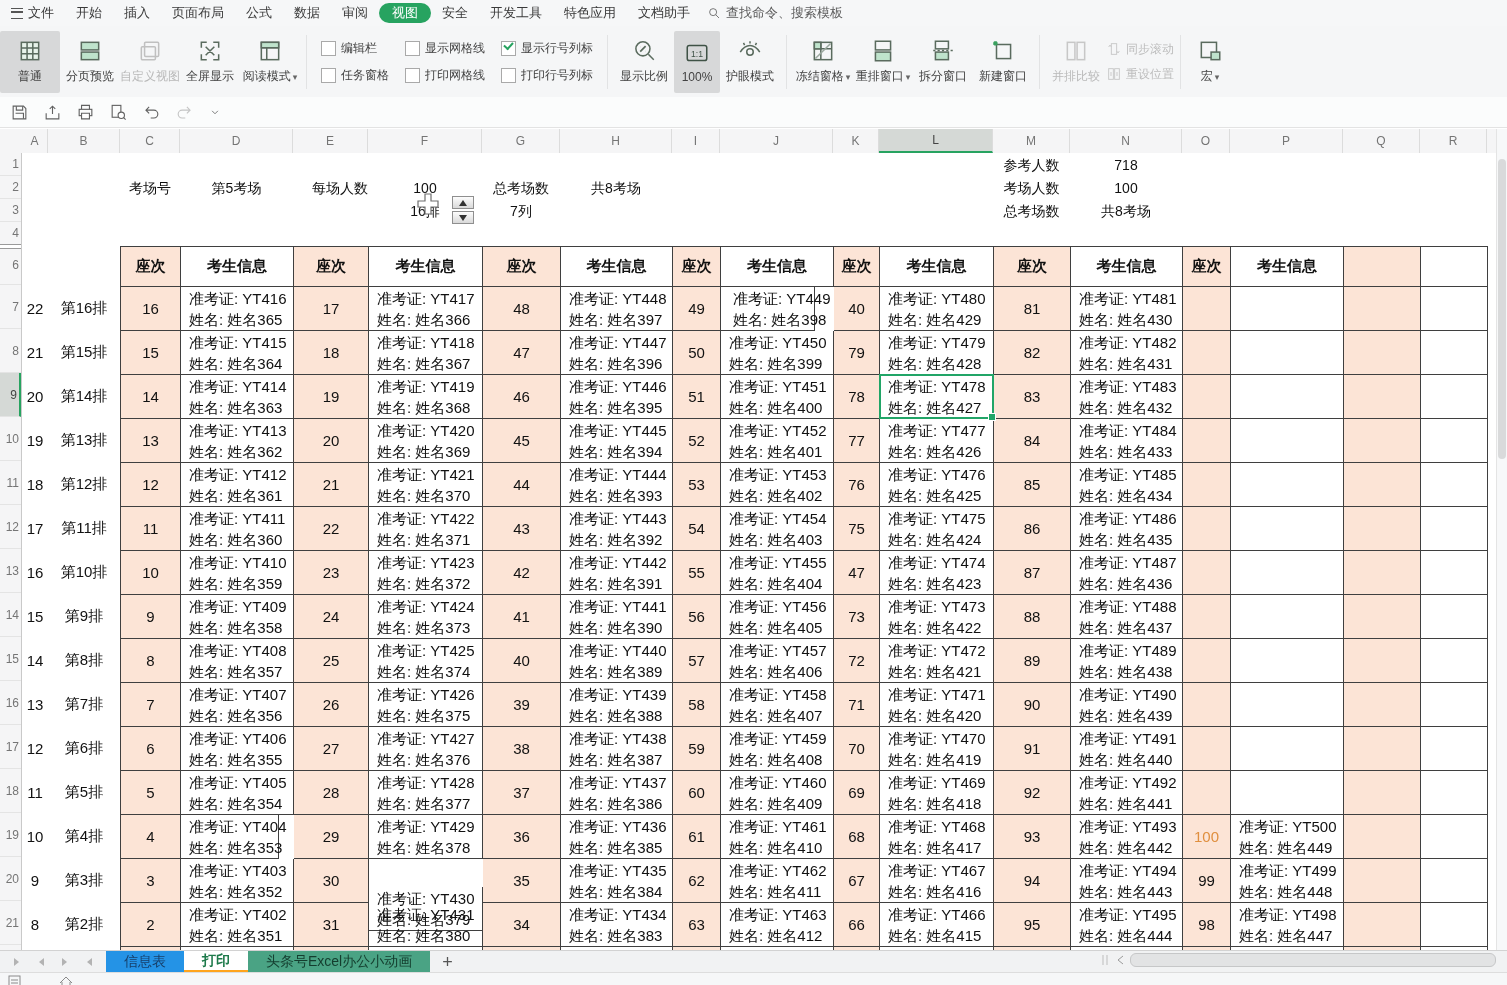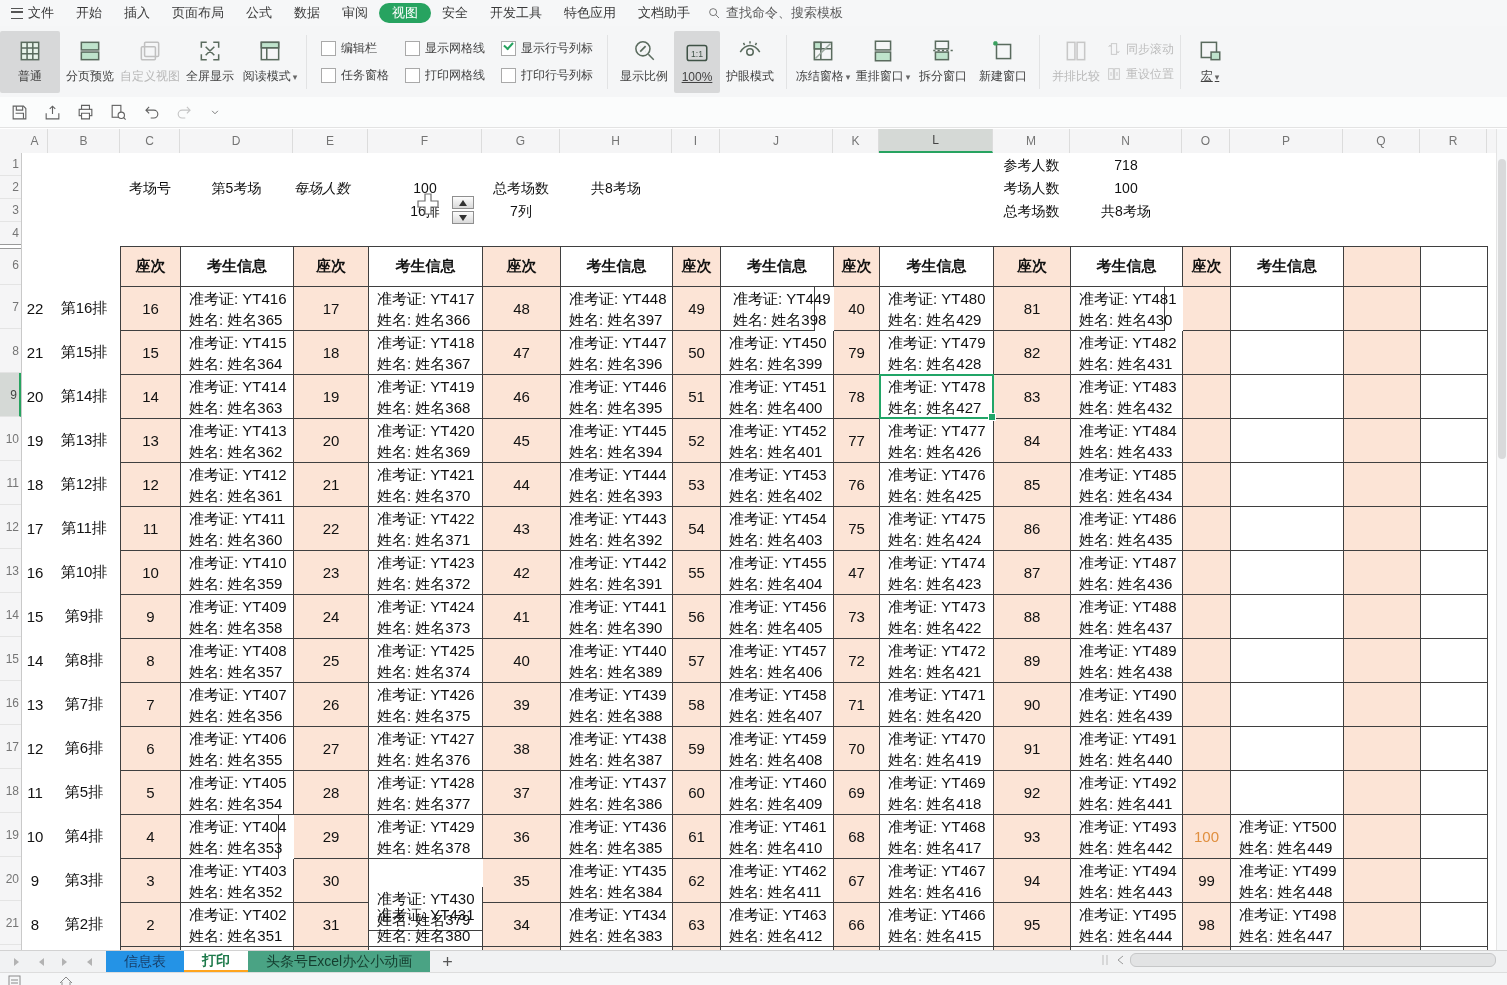--- a/index.html
+++ b/index.html
@@ -12,21 +12,21 @@
   .mitem.active{background:#27a360;color:#fff;border-radius:10px;padding:0 13px;}
   .hamburger{display:inline-block;width:12px;height:9px;border-top:1.5px solid #555;
     border-bottom:1.5px solid #555;position:relative;}
   .hamburger:before{content:"";position:absolute;left:0;top:2.5px;width:12px;height:1.5px;background:#555;}
   #menusearch{display:flex;align-items:center;gap:5px;color:#5c5c5c;margin-left:6px;}
   
   #ribbon{position:absolute;left:0;top:26px;width:1507px;height:71px;background:#f5f6f7;
     border-bottom:1px solid #dddedf;display:flex;align-items:center;}
   .rbtn{display:flex;flex-direction:column;align-items:center;justify-content:center;
     width:60px;height:62px;font-size:12px;color:#424242;gap:4px;border-radius:2px;}
-  .rbtn.slim{width:46px;text-decoration:underline;}
+  .rbtn.slim{width:46px;}
   .rbtn.active{background:#d7d8d9;}
   .rbtn.disabled{color:#b9b9b9;}
   .rbtn .lbl{white-space:nowrap;}
   .caret{font-size:9px;color:#666;margin-left:2px;}
   .vsep{width:1px;height:54px;background:#e2e3e4;margin:0 6px;}
   .chkcol{display:flex;flex-direction:column;gap:10px;margin:0 8px;}
   .chk{display:flex;align-items:center;gap:5px;font-size:12px;color:#424242;white-space:nowrap;}
   .box{width:13px;height:13px;border:1px solid #a9a9a9;background:#fff;position:relative;}
   .box.on:after{content:"";position:absolute;left:2px;top:0px;width:7px;height:4px;
     border-left:2px solid #27a360;border-bottom:2px solid #27a360;transform:rotate(-48deg);}
@@ -441,21 +441,21 @@
       <div class="cell infocell" style="left: 600px; width: 94px; top: 40px; height: 44px; padding-left: 12px;">
         <div>准考证: YT449</div>
         <div>姓名: 姓名398</div>
       </div>
       <div class="cell peach seat" style="left: 713px; width: 46px; top: 40px; height: 44px;">40</div>
       <div class="cell infocell" style="left: 759px; width: 114px; top: 40px; height: 44px;">
         <div>准考证: YT480</div>
         <div>姓名: 姓名429</div>
       </div>
       <div class="cell peach seat" style="left: 873px; width: 77px; top: 40px; height: 44px;">81</div>
-      <div class="cell infocell" style="left: 950px; width: 94px; top: 40px; height: 44px;">
+      <div class="cell infocell" style="left: 950px; width: 112px; top: 40px; height: 44px;">
         <div>准考证: YT481</div>
         <div>姓名: 姓名430</div>
       </div>
       <div class="cell peach seat" style="left: 1062px; width: 48px; top: 40px; height: 44px;"></div>
       <div class="cell infocell" style="left: 1110px; width: 113px; top: 40px; height: 44px;"></div>
       <div class="cell peach" style="left: 1223px; width: 77px; top: 40px; height: 44px;"></div>
       <div class="cell " style="left: 1300px; width: 67px; top: 40px; height: 44px;"></div>
       <div class="cell peach seat" style="left: 0px; width: 60px; top: 84px; height: 44px;">15</div>
       <div class="cell infocell" style="left: 60px; width: 113px; top: 84px; height: 44px;">
         <div>准考证: YT415</div>
@@ -970,21 +970,21 @@
         <div>准考证: YT497</div>
       </div>
       <div class="cell peach" style="left: 1223px; width: 77px; top: 700px; height: 44px;"></div>
       <div class="cell " style="left: 1300px; width: 67px; top: 700px; height: 44px;"></div>
       <div id="selbox" style="left: 758px; top: 127px; width: 115px; height: 45px;">
         <div class="handle"></div>
       </div>
     </div>
 <div class="infotext" style="left: 128px; top: 27px;">考场号</div>
     <div class="infotext" style="left: 214.5px; top: 27px;">第5考场</div>
-    <div class="infotext" style="left: 300px; top: 27px; font-style: italic;">每场人数</div>
+    <div class="infotext" style="left: 318px; top: 27px;">每场人数</div>
     <div class="infotext" style="left: 403px; top: 27px;">100</div>
     <div class="infotext" style="left: 499px; top: 27px;">总考场数</div>
     <div class="infotext" style="left: 594px; top: 27px;">共8考场</div>
     <div class="infotext" style="left: 403px; top: 50px;">16排</div>
     <div class="infotext" style="left: 499px; top: 50px;">7列</div>
     <div class="infotext" style="left: 1009.5px; top: 4px;">参考人数</div>
     <div class="infotext" style="left: 1104px; top: 4px;">718</div>
     <div class="infotext" style="left: 1009.5px; top: 27px;">考场人数</div>
     <div class="infotext" style="left: 1104px; top: 27px;">100</div>
     <div class="infotext" style="left: 1009.5px; top: 50px;">总考场数</div>

